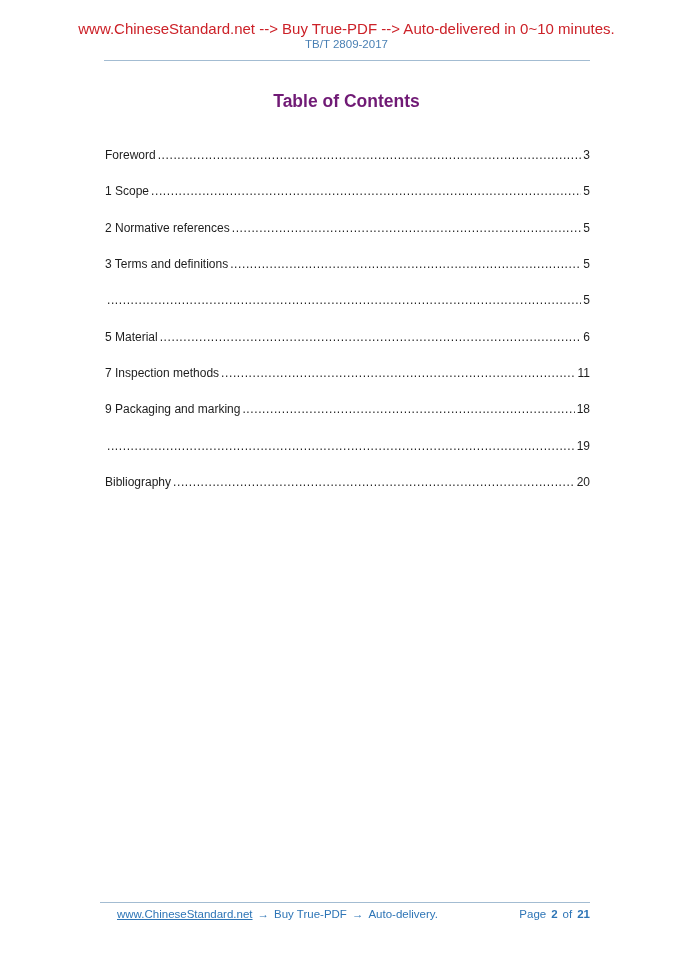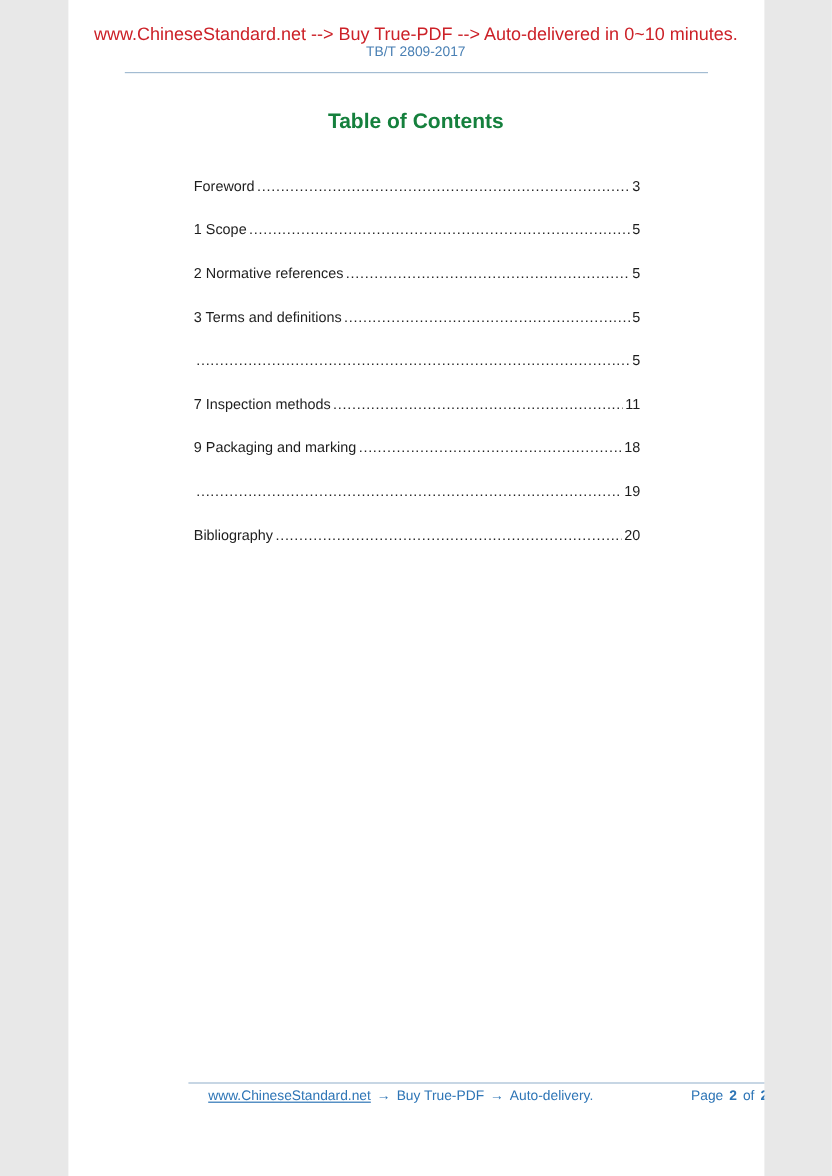--- a/index.html
+++ b/index.html
@@ -8,21 +8,21 @@
     --footer-blue: #2e75b6;
     --rule-blue: #a3bcd2;
     --ink: #1d1d1d;
     --paper: #ffffff;
   }
   * { margin: 0; padding: 0; box-sizing: border-box; }
   html, body { background: #e8e8e8; }
   body { font-family: "Liberation Sans", sans-serif; }
   .page {
     position: relative;
-    width: 580px;
+    width: 693px;
     height: 980px;
     margin: 0 auto;
     background: var(--paper);
     color: var(--ink);
     overflow: hidden;
   }
   .banner {
     padding-top: 20px;
     text-align: center;
     color: var(--red);
@@ -40,21 +40,21 @@
     width: 486px;
     height: 0;
     border-top: 1px solid var(--rule-blue);
   }
   .toc-title {
     margin-top: 30px;
     text-align: center;
     font-size: 17.5px;
     font-weight: 700;
     line-height: 20px;
-    color: #15803d;
+    color: #701a75;
   }
   .toc-list {
     margin: 26px 103px 0 105px; 
   }
   .toc-row {
     display: flex;
     align-items: baseline;
     line-height: 36.35px;
     font-size: 12px;
     white-space: nowrap;
@@ -133,20 +133,25 @@
       <div class="toc-row">
         <span class="toc-label">3 Terms and definitions</span>
         <span class="toc-dots"></span>
         <span class="toc-page">5</span>
       </div>
       <div class="toc-row">
         <span class="toc-dots"></span>
         <span class="toc-page">5</span>
       </div>
       <div class="toc-row">
+        <span class="toc-label">5 Material</span>
+        <span class="toc-dots"></span>
+        <span class="toc-page">6</span>
+      </div>
+      <div class="toc-row">
         <span class="toc-label">7 Inspection methods</span>
         <span class="toc-dots"></span>
         <span class="toc-page">11</span>
       </div>
       <div class="toc-row">
         <span class="toc-label">9 Packaging and marking</span>
         <span class="toc-dots"></span>
         <span class="toc-page">18</span>
       </div>
       <div class="toc-row">

